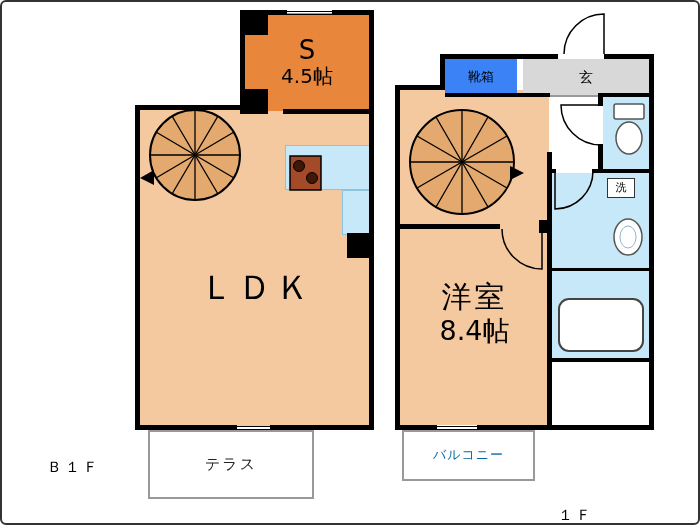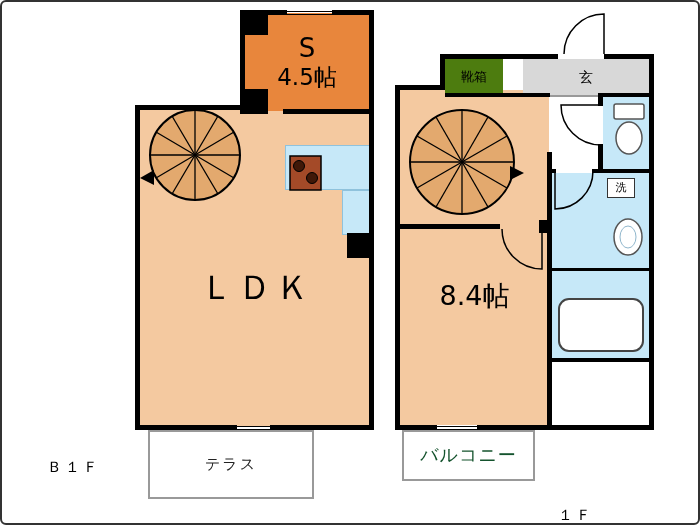--- a/index.html
+++ b/index.html
@@ -18,41 +18,41 @@
   .svg-overlay{position:absolute;left:0;top:0;pointer-events:none;}
 </style>
 </head>
 <body>
 
 <div class="canvas">
 
   <div class="room" style="left:138px;top:105px;width:234px;height:320px;background:#F4C9A0;"></div>
   <div class="room flexc" style="left:241px;top:11px;width:128px;height:98px;background:#E8863C;">
       <div class="lbl" style="font-size:26px;">S</div>
-      <div class="lbl" style="font-size:23px;">4.5帖</div>
+      <div class="lbl" style="font-size:20px;">4.5帖</div>
   </div>
   <div class="room flexc" style="left:146px;top:428px;width:166px;height:69px;background:#fff;border:2px solid #999;box-sizing:border-box;">
       <div class="lbl" style="font-size:15px;letter-spacing:2px;color:#222;">テラス</div>
   </div>
 
   <div class="room" style="left:283px;top:143px;width:89px;height:45px;background:#C6E8F8;border:1px solid #8FC2DC;box-sizing:border-box;"></div>
   <div class="room" style="left:340px;top:188px;width:32px;height:45px;background:#C6E8F8;border:1px solid #8FC2DC;box-sizing:border-box;"></div>
 
   <div class="room" style="left:398px;top:88px;width:149px;height:335px;background:#F4C9A0;"></div>
-  <div class="room flexc" style="left:443px;top:57px;width:58px;height:36px;background:#4d7c0f;">
+  <div class="room flexc" style="left:443px;top:57px;width:72px;height:36px;background:#3b82f6;">
       <div class="lbl" style="font-size:13px;">靴箱</div>
   </div>
   <div class="room flexc" style="left:521px;top:57px;width:126px;height:36px;background:#D8D8D8;">
       <div class="lbl" style="font-size:14px;">玄</div>
   </div>
   <div class="room" style="left:601px;top:95px;width:46px;height:72px;background:#C6E8F8;"></div>
   <div class="room" style="left:550px;top:171px;width:97px;height:95px;background:#C6E8F8;"></div>
   <div class="room" style="left:550px;top:269px;width:97px;height:87px;background:#C6E8F8;"></div>
   <div class="room flexc" style="left:400px;top:428px;width:133px;height:51px;background:#fff;border:2px solid #999;box-sizing:border-box;">
-      <div class="lbl" style="font-size:18px;letter-spacing:1px;color:#14532d;">バルコニー</div>
+      <div class="lbl" style="font-size:13px;letter-spacing:1px;color:#0369a1;">バルコニー</div>
   </div>
 
   <div class="wall" style="left:133px;top:103px;width:5px;height:325px;"></div>
   <div class="wall" style="left:133px;top:103px;width:112px;height:5px;"></div>
   <div class="wall" style="left:238px;top:8px;width:5px;height:104px;"></div>
   <div class="wall" style="left:238px;top:8px;width:47px;height:5px;"></div>
   <div class="wall" style="left:330px;top:8px;width:42px;height:5px;"></div>
   <div class="thinline" style="left:285px;top:9px;width:45px;height:1px;"></div>
   <div class="thinline" style="left:285px;top:12px;width:45px;height:1px;"></div>
   <div class="wall" style="left:367px;top:8px;width:5px;height:420px;"></div>
@@ -148,20 +148,21 @@
     <path d="M 602 52 L 602 12 A 40 40 0 0 0 562 52" fill="none" stroke="#000" stroke-width="1.5"></path>
     <path d="M 599 103 L 559 103 A 40 40 0 0 0 599 143" fill="none" stroke="#000" stroke-width="1.5"></path>
     <path d="M 553 169 L 553 207 A 38 38 0 0 0 591 169" fill="none" stroke="#000" stroke-width="1.5"></path>
     <path d="M 540 227 L 540 267 A 40 40 0 0 1 500 227" fill="none" stroke="#000" stroke-width="1.5"></path>
   </svg>
 
   <div class="abs lbl" style="left:138px;top:266px;width:234px;">
     <div style="font-size:34px;letter-spacing:4px;">ＬＤＫ</div>
   </div>
   <div class="abs lbl" style="left:398px;top:278px;width:149px;">
+    <div style="font-size:30px;letter-spacing:3px;">洋室</div>
     <div style="font-size:27px;">8.4帖</div>
   </div>
 
   <div class="abs flexc" style="left:605px;top:176px;width:28px;height:20px;background:#fff;border:1px solid #333;box-sizing:border-box;">
     <div class="lbl" style="font-size:11px;">洗</div>
   </div>
 
   <div class="abs lbl" style="left:45px;top:457px;font-size:15px;letter-spacing:3px;font-family:Liberation Serif, serif;">Ｂ１Ｆ</div>
   <div class="abs lbl" style="left:556px;top:457px;font-size:15px;letter-spacing:3px;margin-top:48px;">１Ｆ</div>
 

